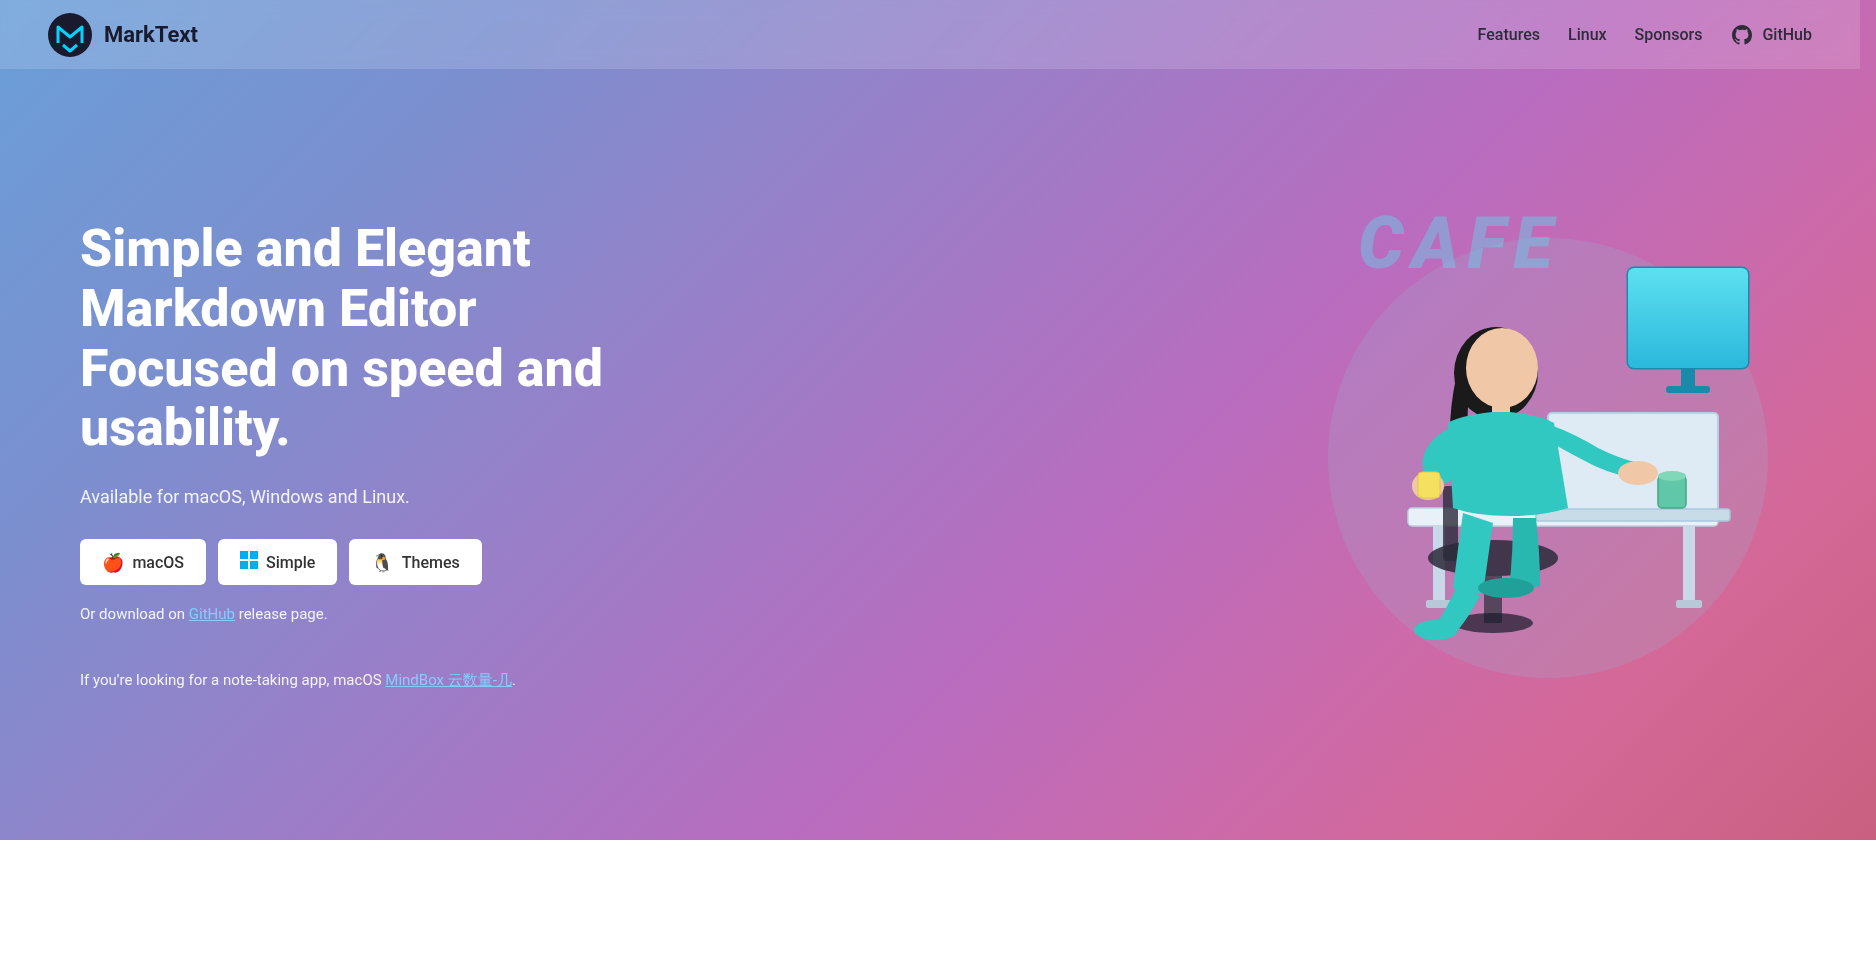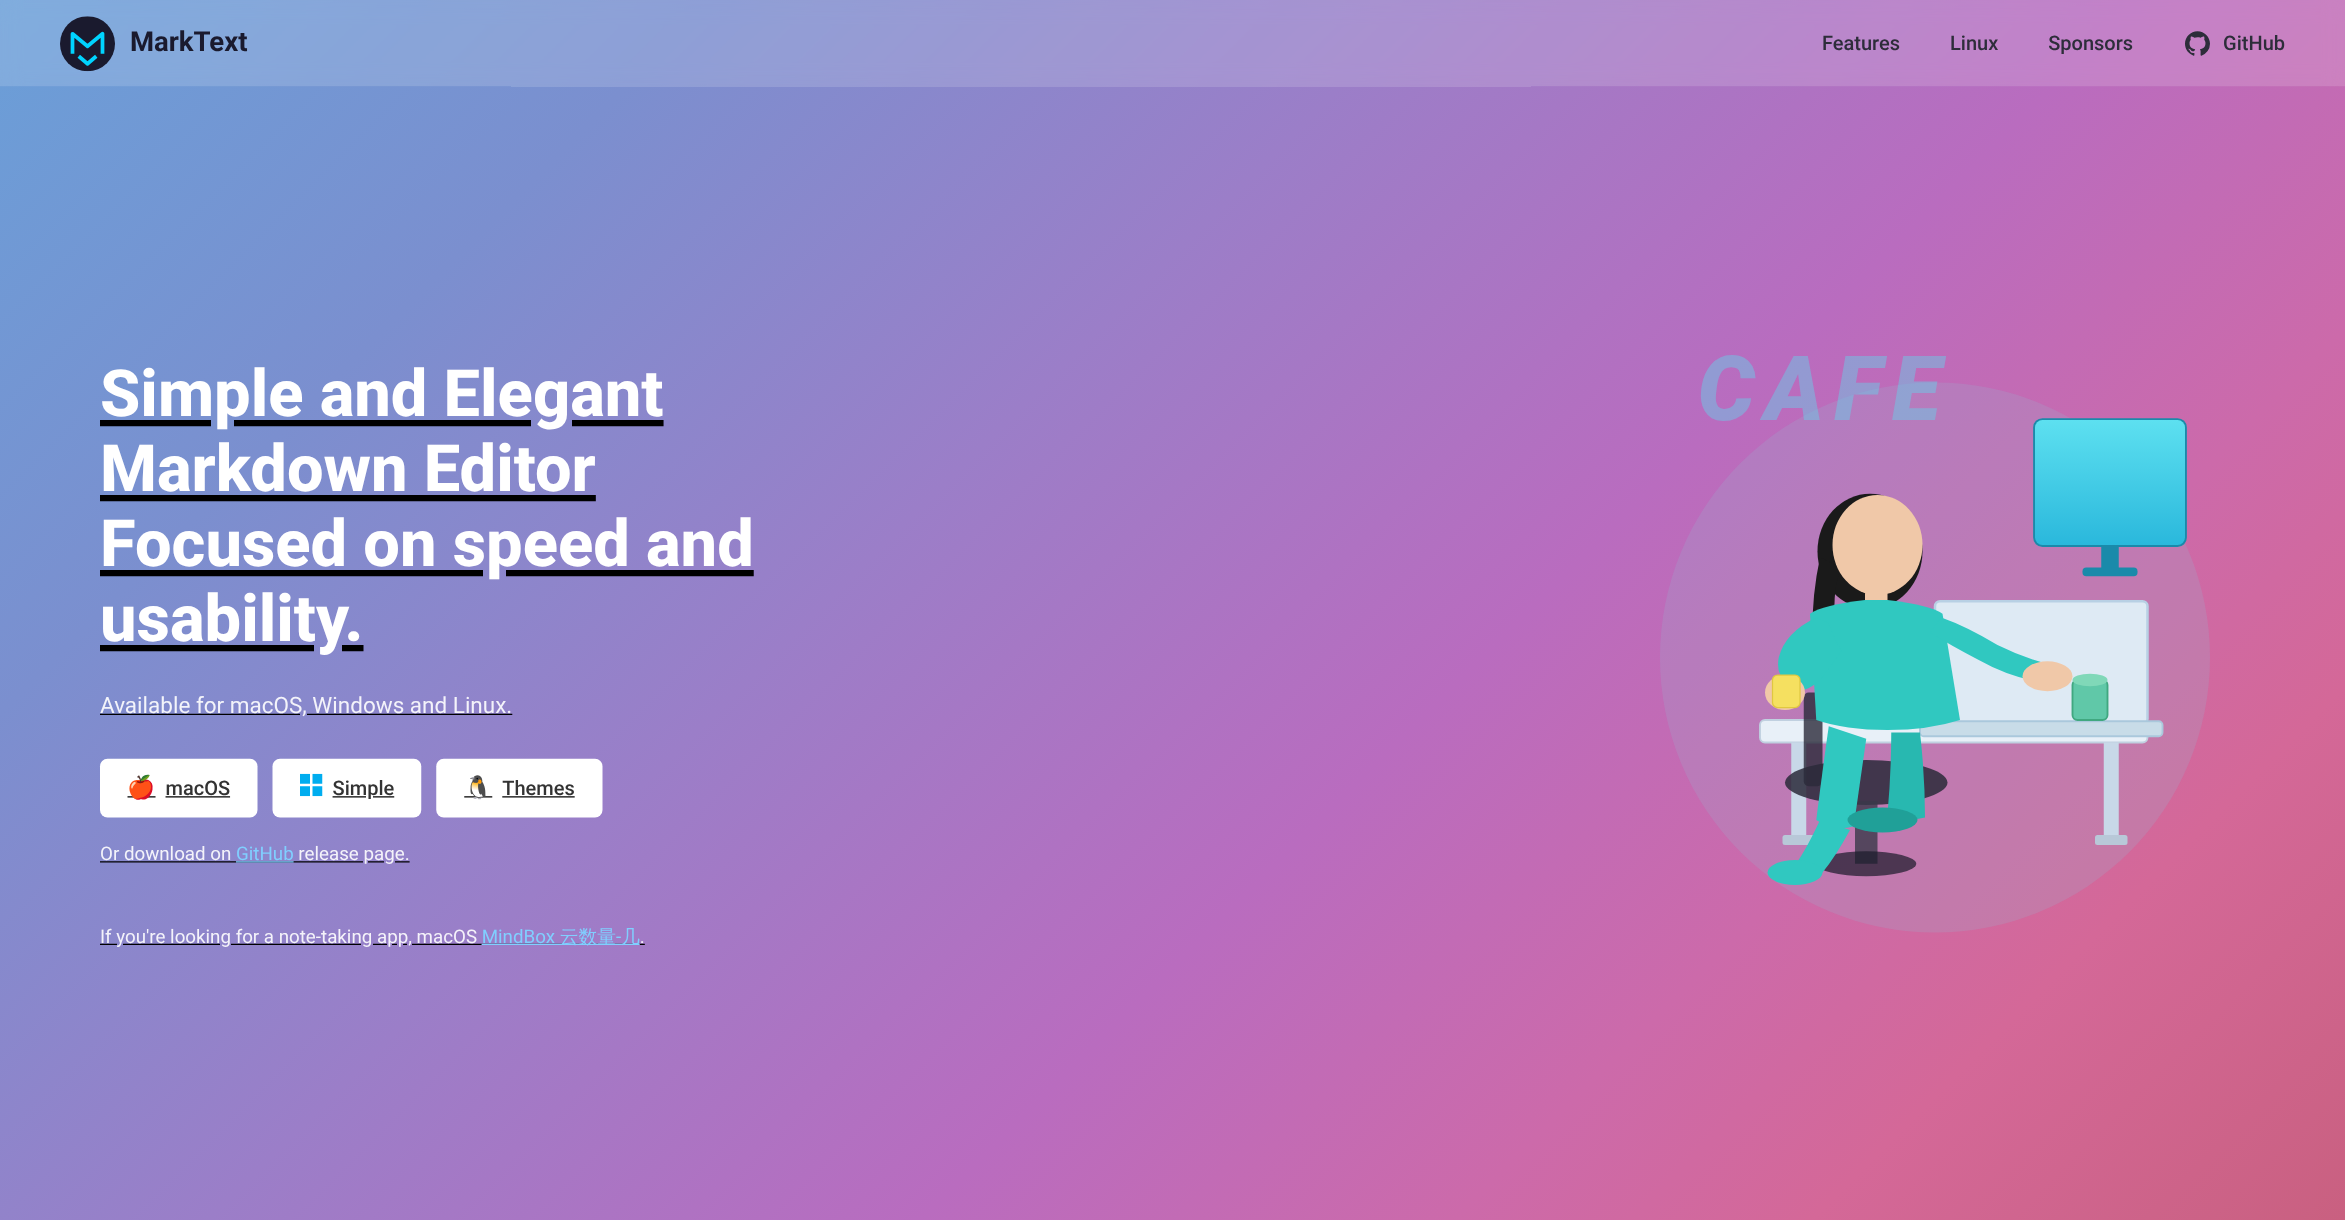--- a/index.html
+++ b/index.html
@@ -7,21 +7,21 @@
     body {
       font-family: -apple-system, BlinkMacSystemFont, 'Segoe UI', Roboto, sans-serif;
       width: 1876px;
       height: 976px;
       overflow: hidden;
     }
 
     
     nav {
       position: fixed;
-      top: 0; left: 0; right: 0;
+      top: 0; left: 0; right: 16px;
       height: 69px;
       background: rgba(255,255,255,0.15);
       backdrop-filter: blur(8px);
       display: flex;
       align-items: center;
       padding: 0 48px;
       z-index: 100;
       justify-content: center;
     }
 
@@ -40,21 +40,21 @@
     .nav-brand {
       font-size: 22px;
       font-weight: 700;
       color: #1a1a2e;
     }
 
     .nav-links {
       margin-left: auto;
       display: flex;
       align-items: center;
-      gap: 40px;
+      gap: 28px;
     }
 
     .nav-link {
       font-size: 16px;
       color: #2d2d3a;
       text-decoration: none;
       font-weight: 500;
       cursor: pointer;
     }
 
@@ -65,36 +65,35 @@
       font-size: 16px;
       color: #2d2d3a;
       text-decoration: none;
       font-weight: 500;
       cursor: pointer;
     }
 
     
     .hero {
       width: 100%;
-      height: 976px;
+      height: 840px;
       background: linear-gradient(135deg,
         #6a9fd8 0%,
         #7b8fcf 20%,
         #9b7ec8 40%,
         #b96cbf 60%,
         #cc6aaa 75%,
         #d46898 85%,
         #c96080 100%
       );
       position: relative;
       display: flex;
       align-items: center;
       padding: 0 80px;
       padding-top: 69px;
-      text-decoration: underline;
     }
 
     .hero-content {
       max-width: 680px;
       z-index: 10;
     }
 
     .hero-title {
       font-size: 52px;
       font-weight: 800;

